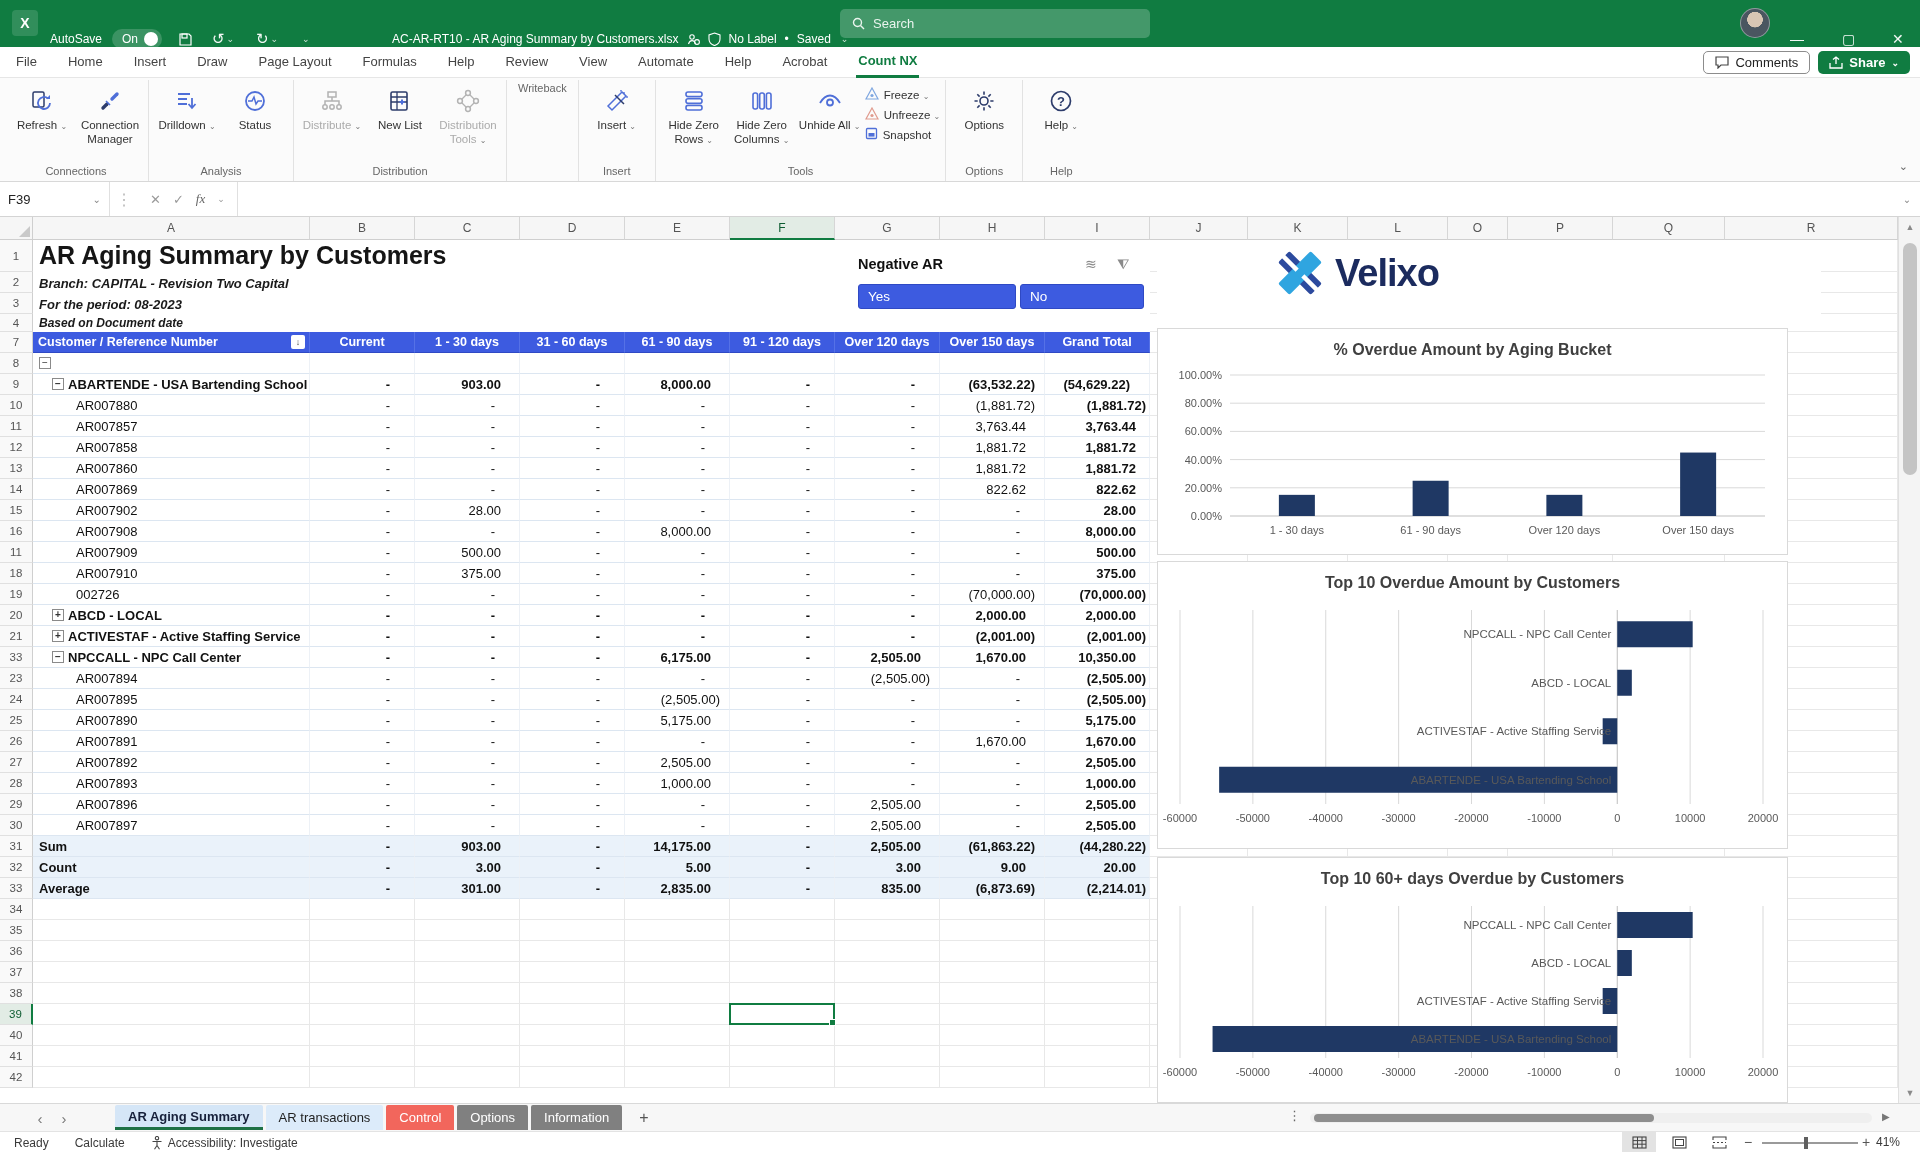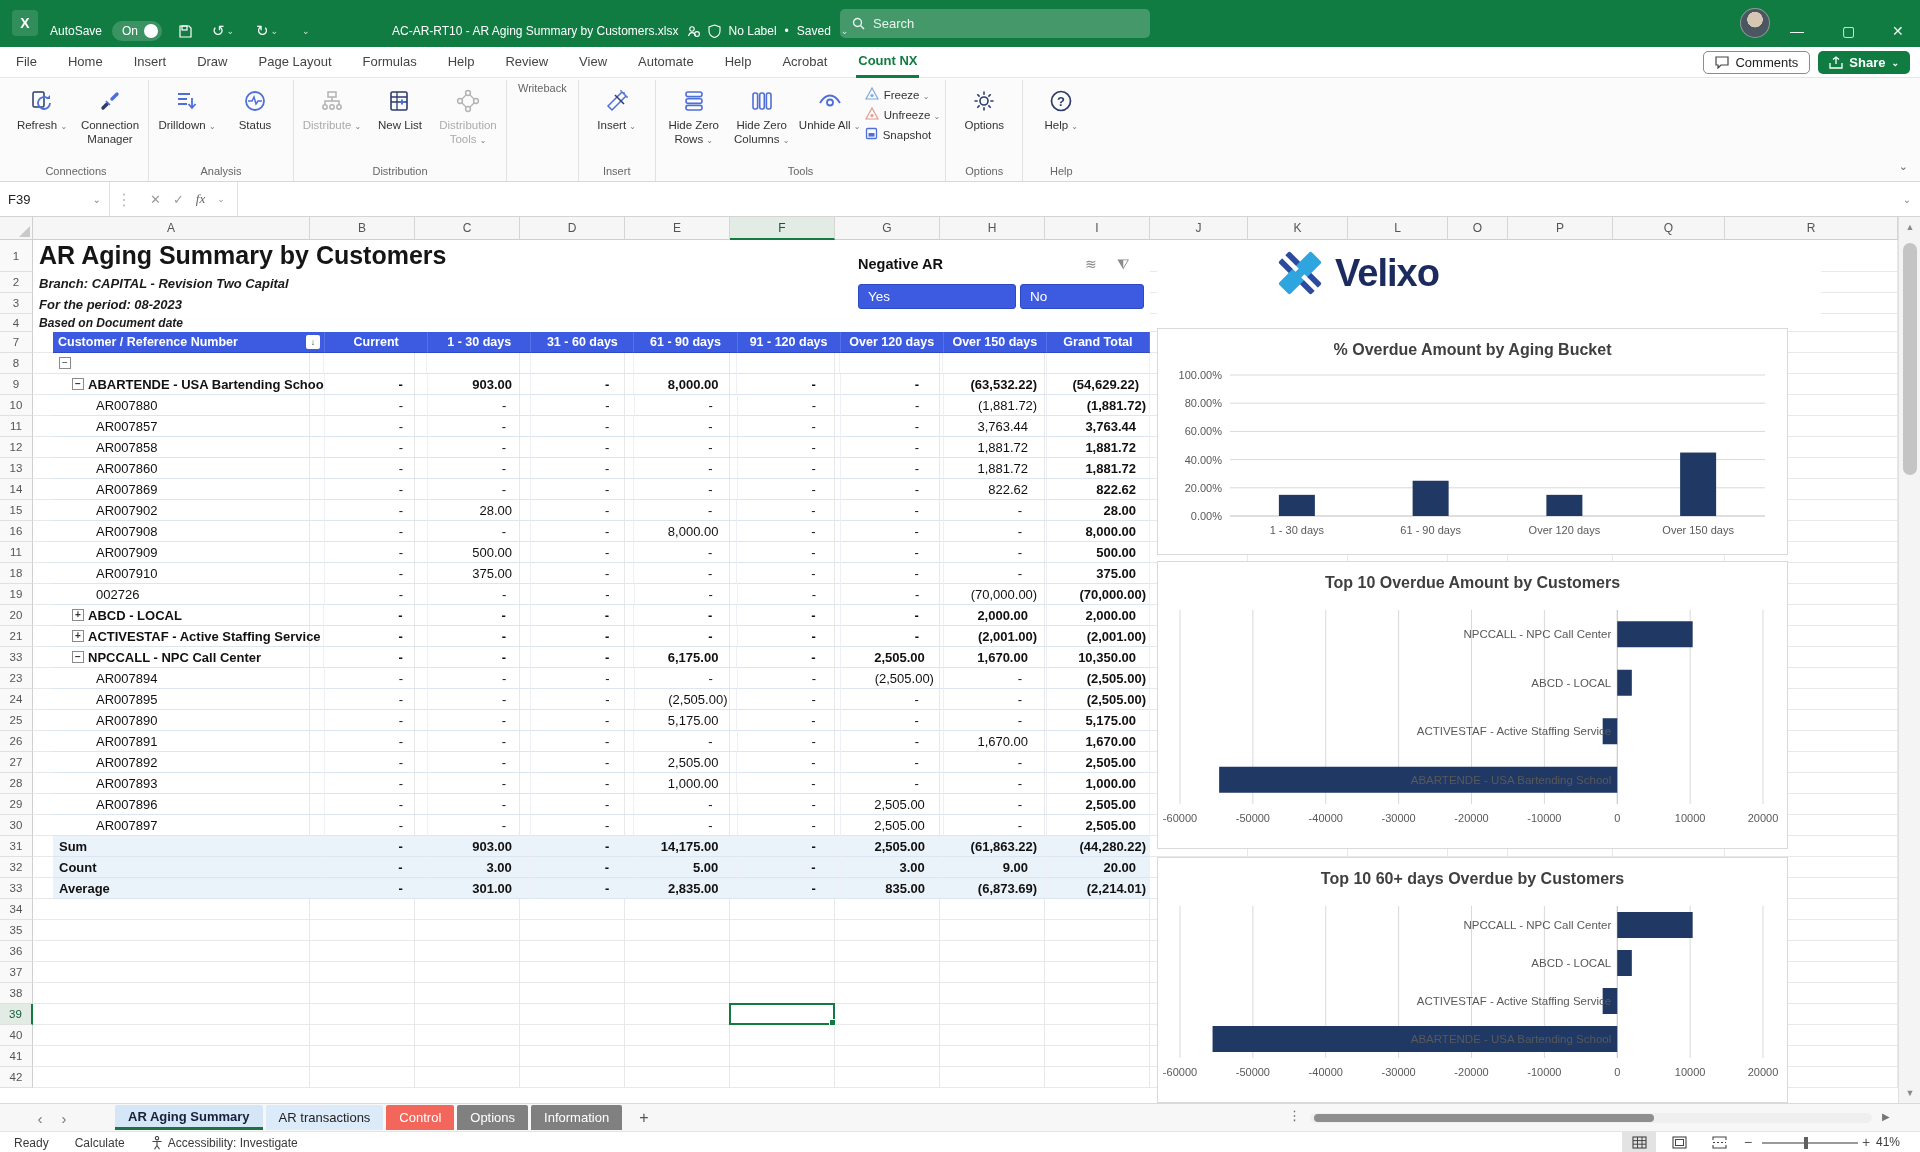--- a/index.html
+++ b/index.html
@@ -3,21 +3,21 @@
 <meta charset="utf-8">
 <style>
   * { margin:0; padding:0; box-sizing:border-box; }
   html,body { width:1920px; height:1152px; overflow:hidden; background:#fff;
     font-family:"Liberation Sans", sans-serif; }
   #app { position:relative; width:1920px; height:1152px; }
   .abs { position:absolute; }
 
   
   .titlebar { position:absolute; left:0; top:0; width:1920px; height:47px; background:#107C41; color:#fff; }
-  .tb-item { position:absolute; top:4px; height:54px; display:flex; align-items:center; color:#fff; font-size:12px; }
+  .tb-item { position:absolute; top:12px; height:54px; display:flex; align-items:center; color:#fff; font-size:12px; }
   .app-icon { left:12px; width:26px; height:26px; top:10px; background:rgba(255,255,255,.14); border-radius:4px;
     display:flex; align-items:center; justify-content:center; font-weight:bold; font-size:14px; }
   .autosave-pill { display:flex; align-items:center; gap:6px; background:rgba(255,255,255,.18);
     border-radius:10px; padding:2px 4px 2px 10px; height:20px; }
   .pill-knob { width:14px; height:14px; border-radius:50%; background:#fff; }
   .tb-glyph { font-size:15px; opacity:.95; }
   .tb-chev { font-size:9px; opacity:.8; margin-left:2px; }
   .search-box { position:absolute; left:840px; top:9px; width:310px; height:29px; background:rgba(255,255,255,.22);
     border-radius:5px; display:flex; align-items:center; padding-left:12px; gap:8px; color:#eaf4ee; font-size:13px; }
   .win-btn { width:20px; text-align:center; font-size:14px; opacity:.95; }
@@ -82,21 +82,21 @@
   .doc-title { position:absolute; left:6px; top:1px; font-size:25px; font-weight:bold; color:#151515; white-space:nowrap; }
   .doc-line { position:absolute; left:6px; font-size:13px; font-weight:bold; font-style:italic; color:#1a1a1a; white-space:nowrap; }
 
   .negar-label { position:absolute; font-size:14.5px; font-weight:bold; color:#111; }
   .negar-ic { position:absolute; color:#8a8a8a; font-size:14px; }
   .filterbtn { position:absolute; height:25px; border-radius:3px; background:#3D5BE0; border:1px solid #2F49C4;
     color:#fff; font-size:13.5px; display:flex; align-items:center; padding-left:9px; }
 
   
   .rtable { position:absolute; left:0; top:92px; width:1117px; }
-  .trow { display:flex;margin-left:20px; }
+  .trow { display:flex; }
   .trow .c { height:21px; font-size:13px; color:#111; display:flex; align-items:center;
     border-bottom:1px solid #DCE6F1; border-right:1px solid #EDF1F6; overflow:hidden; white-space:nowrap; }
   .trow.hdr .c { background:#3D5BE0; color:#fff; font-weight:bold; border-right:1px solid #5571E6;
     border-bottom:1px solid #2F49C4; font-size:12.5px; justify-content:center; }
   .trow.hdr .c.first { justify-content:flex-start; padding-left:5px; position:relative; }
   .trow .c.first { width:277px; padding-left:4px; }
   .trow .c.val { width:105px; justify-content:flex-end; }
   .trow.bold .c { font-weight:bold; }
   .trow.totals .c { background:#EAF2FA; font-weight:bold; }
   .gt { font-weight:bold; }
@@ -1205,21 +1205,21 @@
               <span class="toggle">−</span>
               <span>ABARTENDE - USA Bartending School</span>
             </div>
             <div class="c val" style="padding-right:24px;">-</div>
             <div class="c val" style="padding-right:18px;">903.00</div>
             <div class="c val" style="padding-right:24px;">-</div>
             <div class="c val" style="padding-right:18px;">8,000.00</div>
             <div class="c val" style="padding-right:24px;">-</div>
             <div class="c val" style="padding-right:24px;">-</div>
             <div class="c val" style="padding-right:9px;">(63,532.22)</div>
-            <div class="c val gt" style="padding-right:10px;">(54,629.22)</div>
+            <div class="c val gt" style="padding-right:19px;">(54,629.22)</div>
           </div>
           <div class="trow">
             <div class="c first" style="padding-left:43px;">
               <span>AR007880</span>
             </div>
             <div class="c val" style="padding-right:24px;">-</div>
             <div class="c val" style="padding-right:24px;">-</div>
             <div class="c val" style="padding-right:24px;">-</div>
             <div class="c val" style="padding-right:24px;">-</div>
             <div class="c val" style="padding-right:24px;">-</div>

